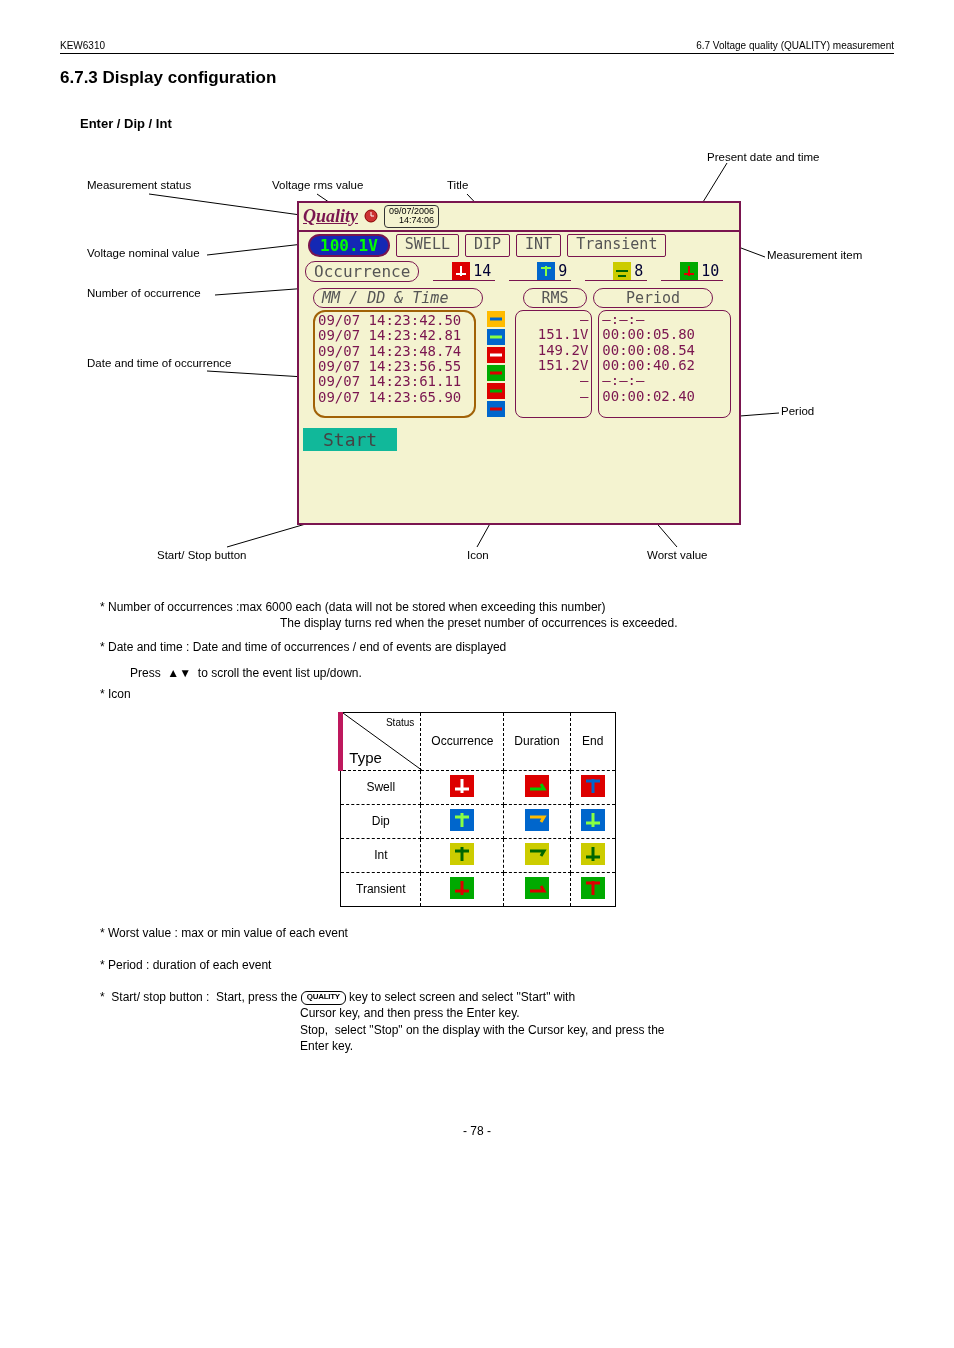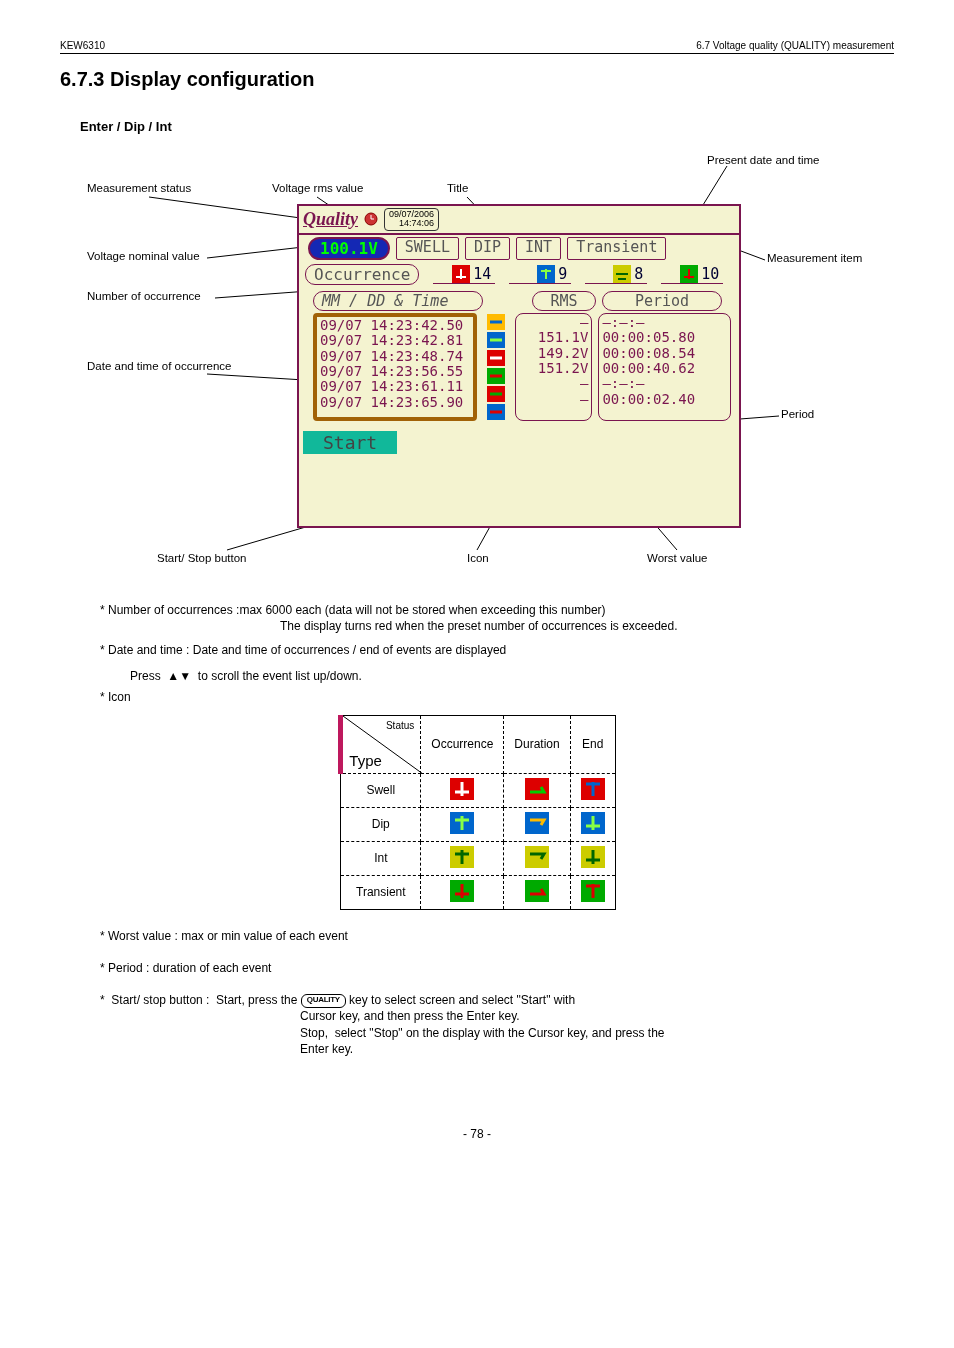--- a/index.html
+++ b/index.html
@@ -19,21 +19,21 @@
     justify-content: space-between;
     align-items: baseline;
     font-family: Arial, Helvetica, sans-serif;
     font-size: 10px;
     padding-bottom: 2px;
     border-bottom: 1px solid #000;
     margin-bottom: 8px;
   }
   .section-num {
     font-family: Arial, Helvetica, sans-serif;
-    font-size: 20px;
+    font-size: 17px;
     font-weight: bold;
     margin: 14px 0 8px 0;
   }
   .section-sub {
     font-family: Arial, Helvetica, sans-serif;
     font-size: 13px;
     font-weight: bold;
     margin: 28px 0 8px 20px;
   }
   .callout-label {
@@ -155,25 +155,25 @@
   }
   .hdr {
     border: 1px solid #7a154f;
     border-radius: 10px;
     color: #555;
     font-family: monospace;
     font-size: 15px;
     padding: 0 8px;
   }
   .hdrA { width: 170px; font-style: italic; }
-  .hdrB { width: 64px; text-align: center; margin-left: 9px; }
+  .hdrB { width: 64px; text-align: center; }
   .hdrC { width: 120px; text-align: center; }
   .datacol {
-    border: 4px solid #a16207;
-    border-radius: 4px;
+    border: 2px solid #a16207;
+    border-radius: 12px;
     font-family: monospace;
     font-size: 14px;
     color: #7a154f;
     padding: 1px 3px;
   }
   .datacols {
     display: flex;
     gap: 6px;
     margin-top: 2px;
   }

